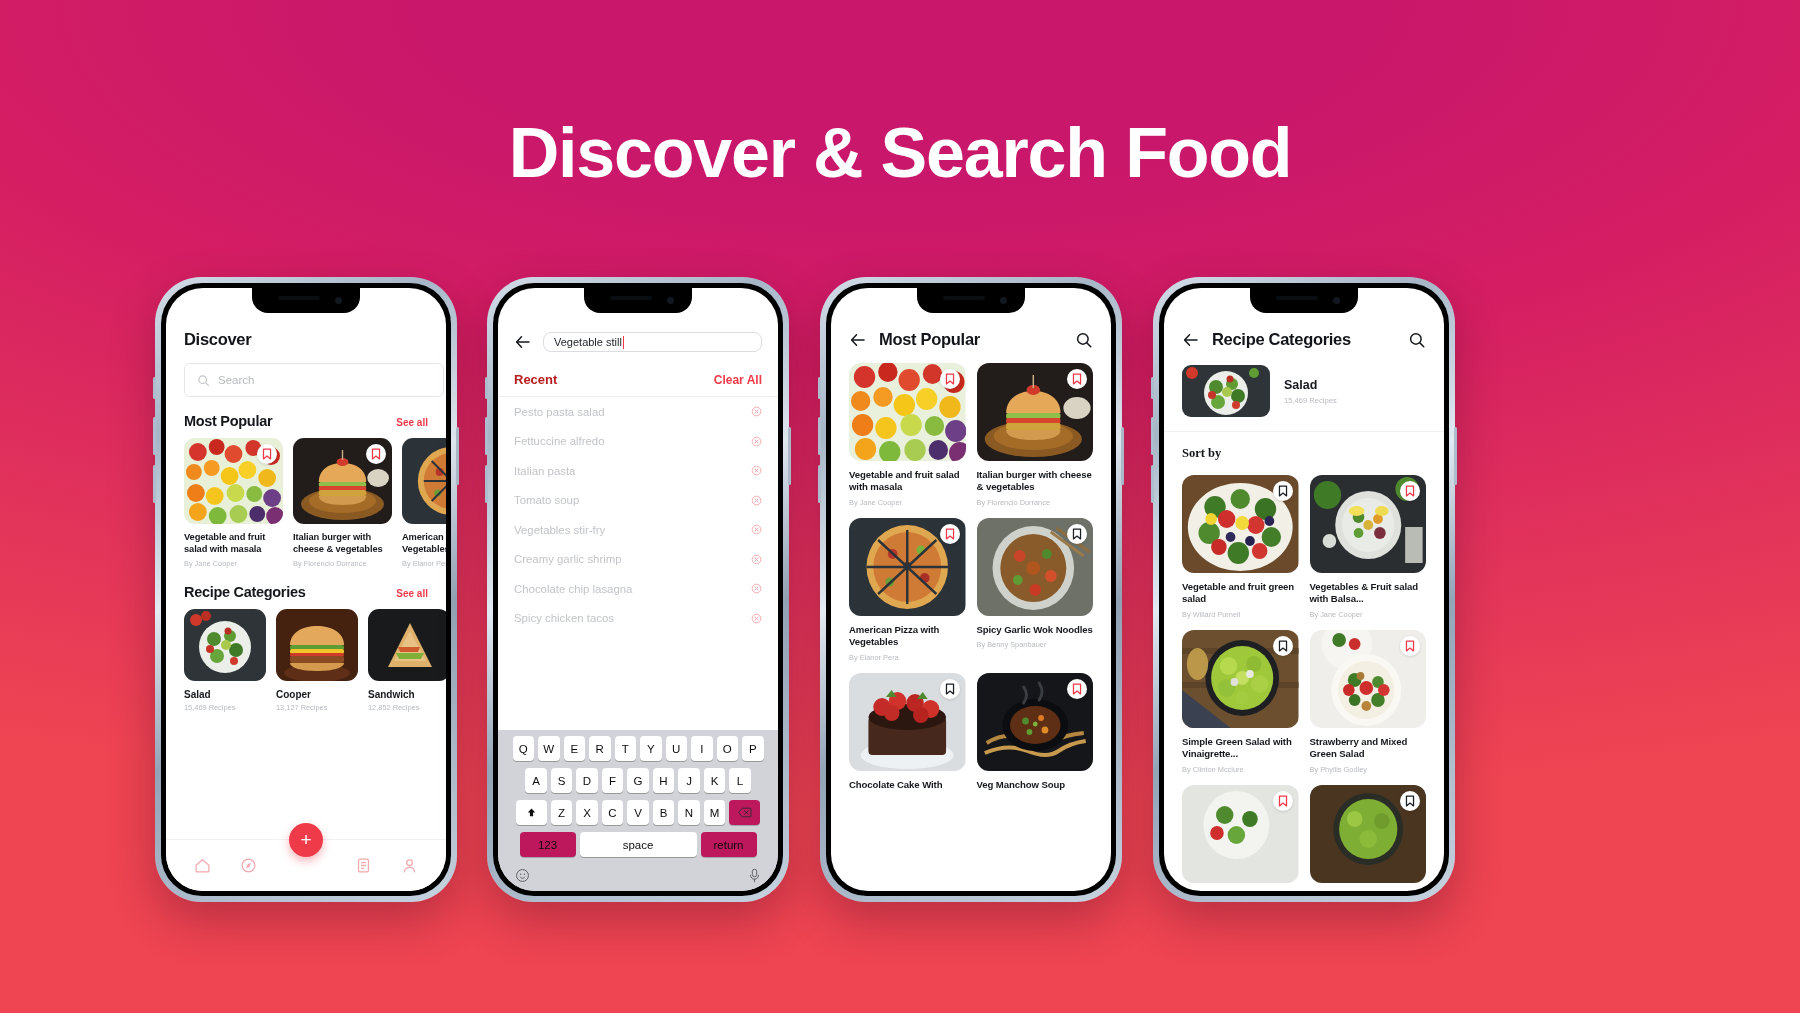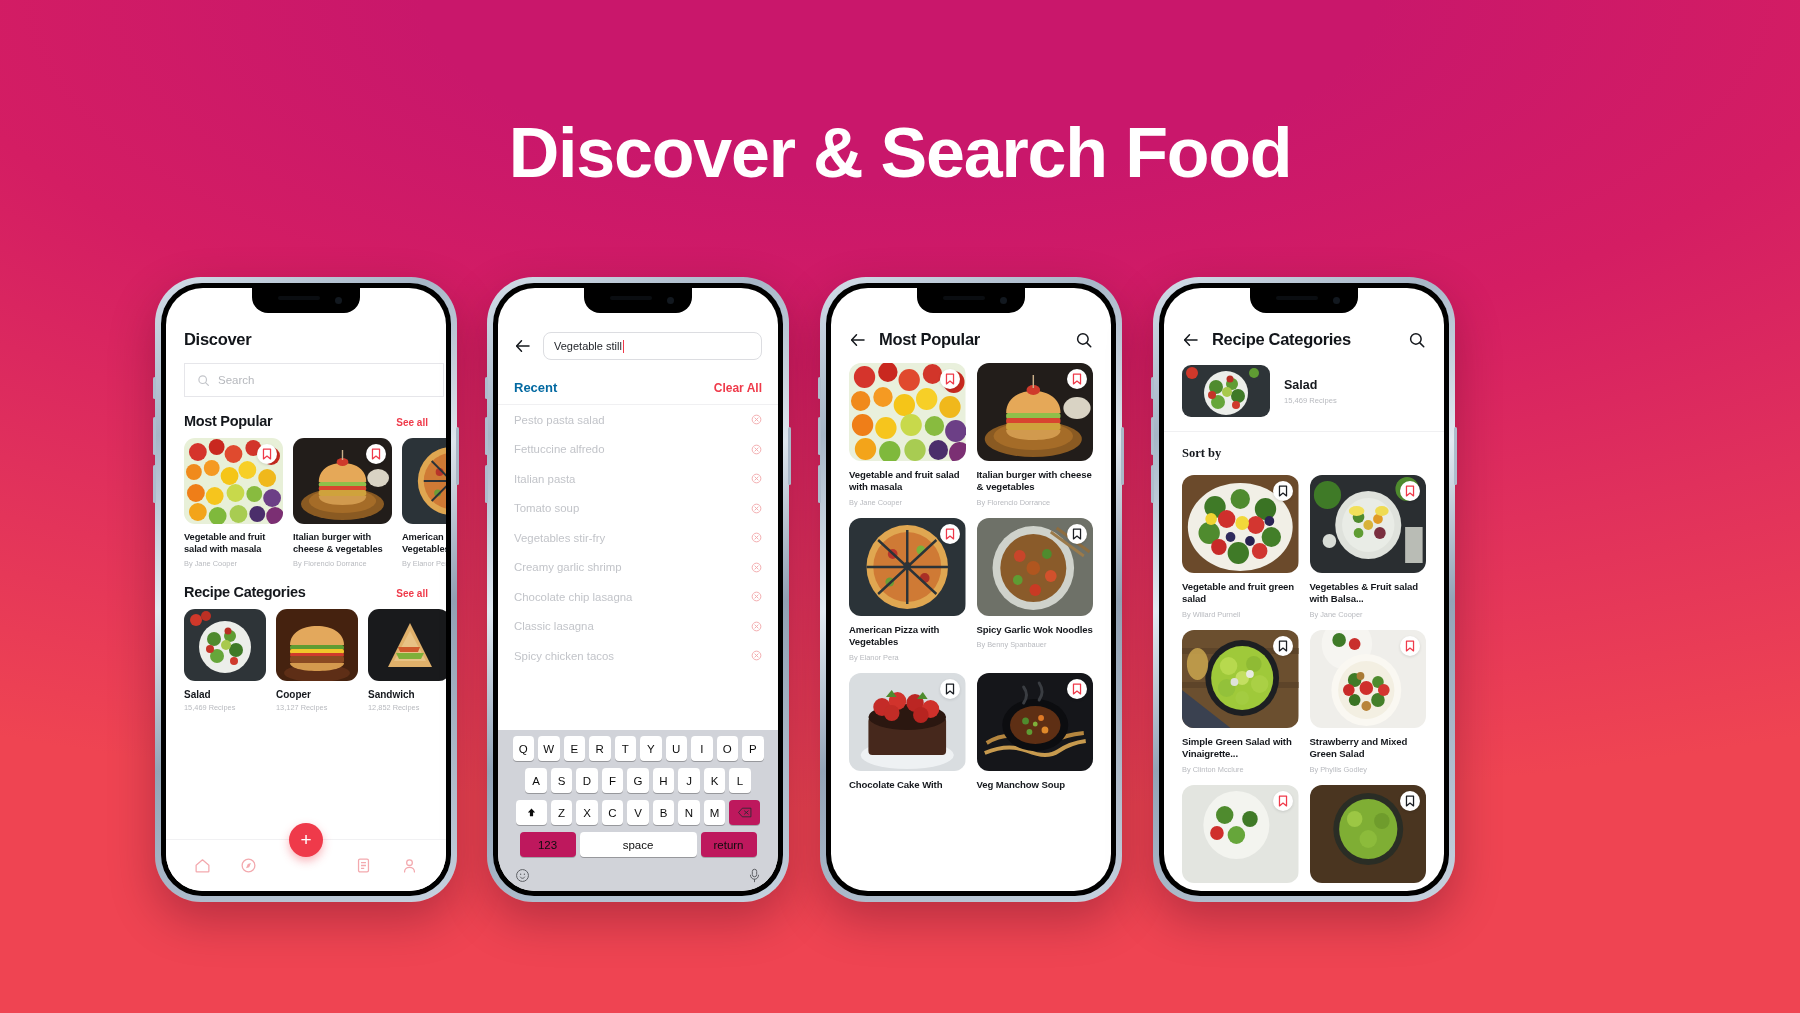--- a/index.html
+++ b/index.html
@@ -98,21 +98,21 @@
     padding: 0 18px; margin-top: 16px; margin-bottom: 9px;
   }
   .sec-title { font-size: 14.5px; font-weight: 700; color: #14171c; letter-spacing: -0.3px; }
   .sec-link { font-size: 10px; font-weight: 700; color: #ef3a4a; }
 
   
   .searchbox {
     margin: 14px 2px 0 18px;
     height: 34px;
     border: 1px solid #e6e6ea;
-    border-radius: 0;
+    border-radius: 6px;
     display: flex; align-items: center; gap: 8px;
     padding: 0 12px;
   }
   .searchbox .ph { font-size: 11.5px; color: #b6b8bd; }
 
   
   .card-row { display: flex; gap: 10px; padding-left: 18px; }
   .rcard { width: 99px; flex: 0 0 99px; }
   .rcard .thumb {
     width: 99px; height: 86px; border-radius: 11px;
@@ -160,36 +160,36 @@
     box-shadow: 0 4px 10px rgba(239,58,74,.38);
   }
   .fab span { margin-top: -2px; }
 
   
   .p2-head {
     padding: 44px 16px 0 16px;
     display: flex; align-items: center; gap: 11px;
   }
   .p2-input {
-    flex: 1; height: 28px;
+    flex: 1; height: 20px;
     border: 1px solid #dcdde1; border-radius: 8px;
     display: flex; align-items: center; padding: 0 10px;
     font-size: 11px; color: #24272c;
   }
   .caret {
     display: inline-block; width: 1.4px; height: 13px;
     background: #ef3a4a; margin-left: 1px;
     vertical-align: middle;
   }
   .recent-head {
     display: flex; align-items: baseline; justify-content: space-between;
     padding: 0 16px; margin-top: 20px; padding-bottom: 9px;
     border-bottom: 1px solid #f0f0f2;
   }
-  .recent-head .rt { font-size: 13px; font-weight: 700; color: #0369a1; }
+  .recent-head .rt { font-size: 13px; font-weight: 700; color: #b91c1c; }
   .recent-head .clr { font-size: 12px; font-weight: 700; color: #ef3a4a; }
   .rec-item {
     display: flex; align-items: center; justify-content: space-between;
     padding: 0 16px; height: 29.5px;
   }
   .rec-item .rlab { font-size: 11.4px; color: #c2c4c9; }
   .kbd {
     position: absolute; bottom: 0; left: 0; right: 0;
     background: #d1d3d9;
     padding: 6px 3px 0 3px;
@@ -521,28 +521,20 @@
         </div>
         <div class="rec-item">
           <div class="rlab">Chocolate chip lasagna</div>
           <svg width="11" height="11" viewBox="0 0 24 24" fill="none" stroke="#f2a6a9" stroke-width="2">
               <circle cx="12" cy="12" r="9.5"></circle>
             <line x1="8.5" y1="8.5" x2="15.5" y2="15.5" stroke-linecap="round"></line>
             <line x1="15.5" y1="8.5" x2="8.5" y2="15.5" stroke-linecap="round"></line>
             </svg>
         </div>
         <div class="rec-item">
-          <div class="rlab">Classic lasagna</div>
-          <svg width="11" height="11" viewBox="0 0 24 24" fill="none" stroke="#f2a6a9" stroke-width="2">
-              <circle cx="12" cy="12" r="9.5"></circle>
-            <line x1="8.5" y1="8.5" x2="15.5" y2="15.5" stroke-linecap="round"></line>
-            <line x1="15.5" y1="8.5" x2="8.5" y2="15.5" stroke-linecap="round"></line>
-            </svg>
-        </div>
-        <div class="rec-item">
           <div class="rlab">Spicy chicken tacos</div>
           <svg width="11" height="11" viewBox="0 0 24 24" fill="none" stroke="#f2a6a9" stroke-width="2">
               <circle cx="12" cy="12" r="9.5"></circle>
             <line x1="8.5" y1="8.5" x2="15.5" y2="15.5" stroke-linecap="round"></line>
             <line x1="15.5" y1="8.5" x2="8.5" y2="15.5" stroke-linecap="round"></line>
             </svg>
         </div>
       </div>
 
       <div class="kbd">

